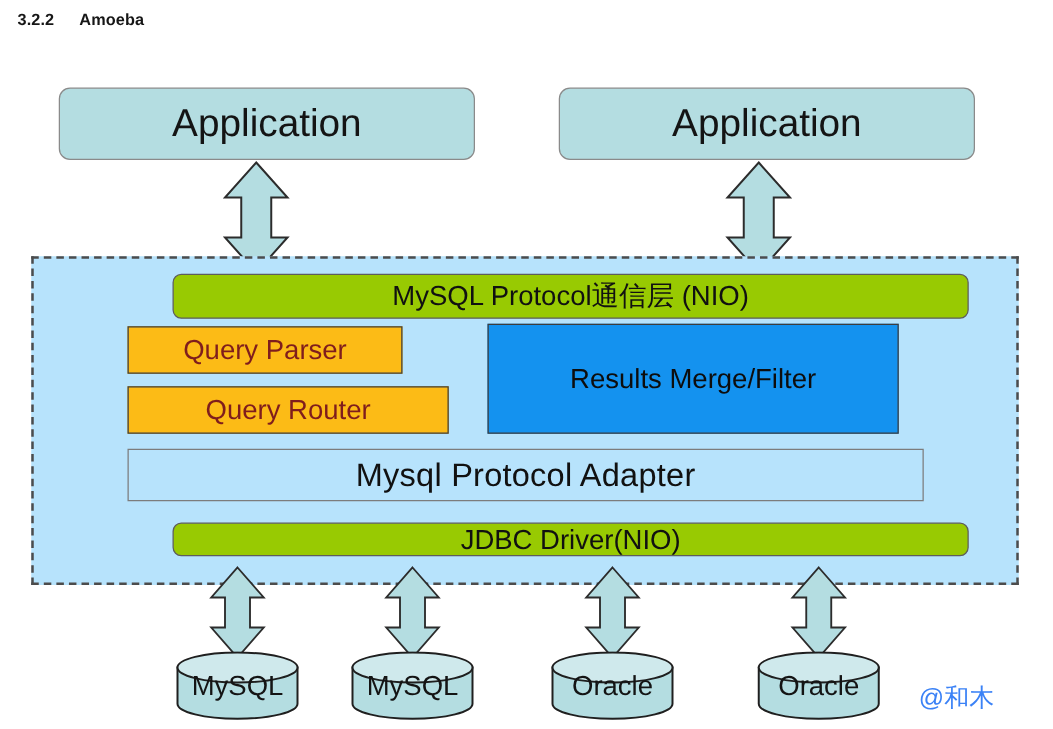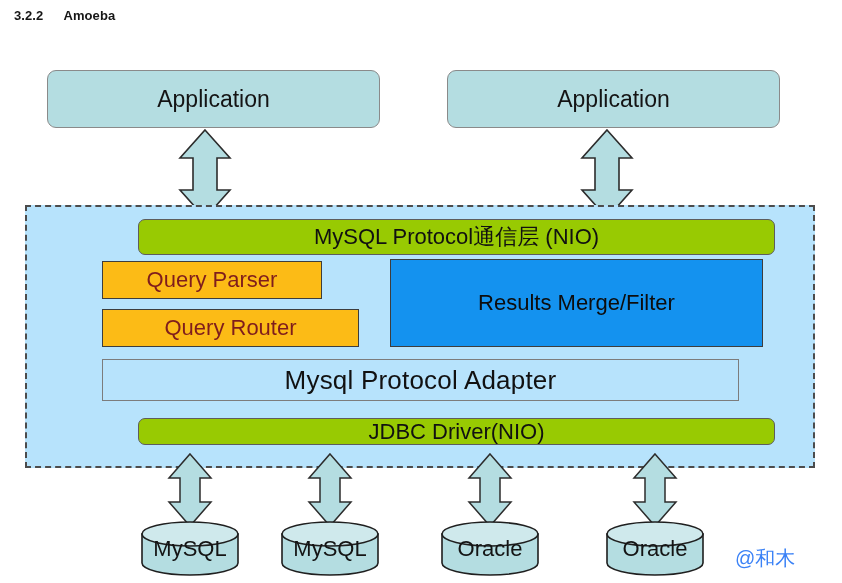--- a/index.html
+++ b/index.html
@@ -37,21 +37,21 @@
 
   
   .app-box {
     position: absolute;
     background: #b4dde1;
     border: 1.6px solid #8a8a8a;
     border-radius: 9px;
     display: flex;
     align-items: center;
     justify-content: center;
-    font-size: 23px;
+    font-size: 31px;
     color: #141414;
     box-sizing: border-box;
   }
 
   
   .amoeba-container {
     position: absolute;
     left: 25px;
     top: 205px;
     width: 790px;
@@ -178,21 +178,21 @@
   </div>
 
   <div class="box-orange" style="left:102px; top:261px; width:220px; height:38px;">
     <span>Query Parser</span>
   </div>
 
   <div class="box-orange" style="left:102px; top:309px; width:257px; height:38px;">
     <span>Query Router</span>
   </div>
 
-  <div class="box-blue" style="left:390px; top:259px; width:373px; height:88px;">
+  <div class="box-blue" style="left:390px; top:259px; width:329px; height:88px;">
     <span>Results Merge/Filter</span>
   </div>
 
   <div class="box-adapter" style="left:102px; top:359px; width:637px; height:42px;">
     <span>Mysql  Protocol Adapter</span>
   </div>
 
   <div class="bar-green" style="left:102px; top:418px; width:637px; height:27px;">
     <span>JDBC Driver(NIO)</span>
   </div>

